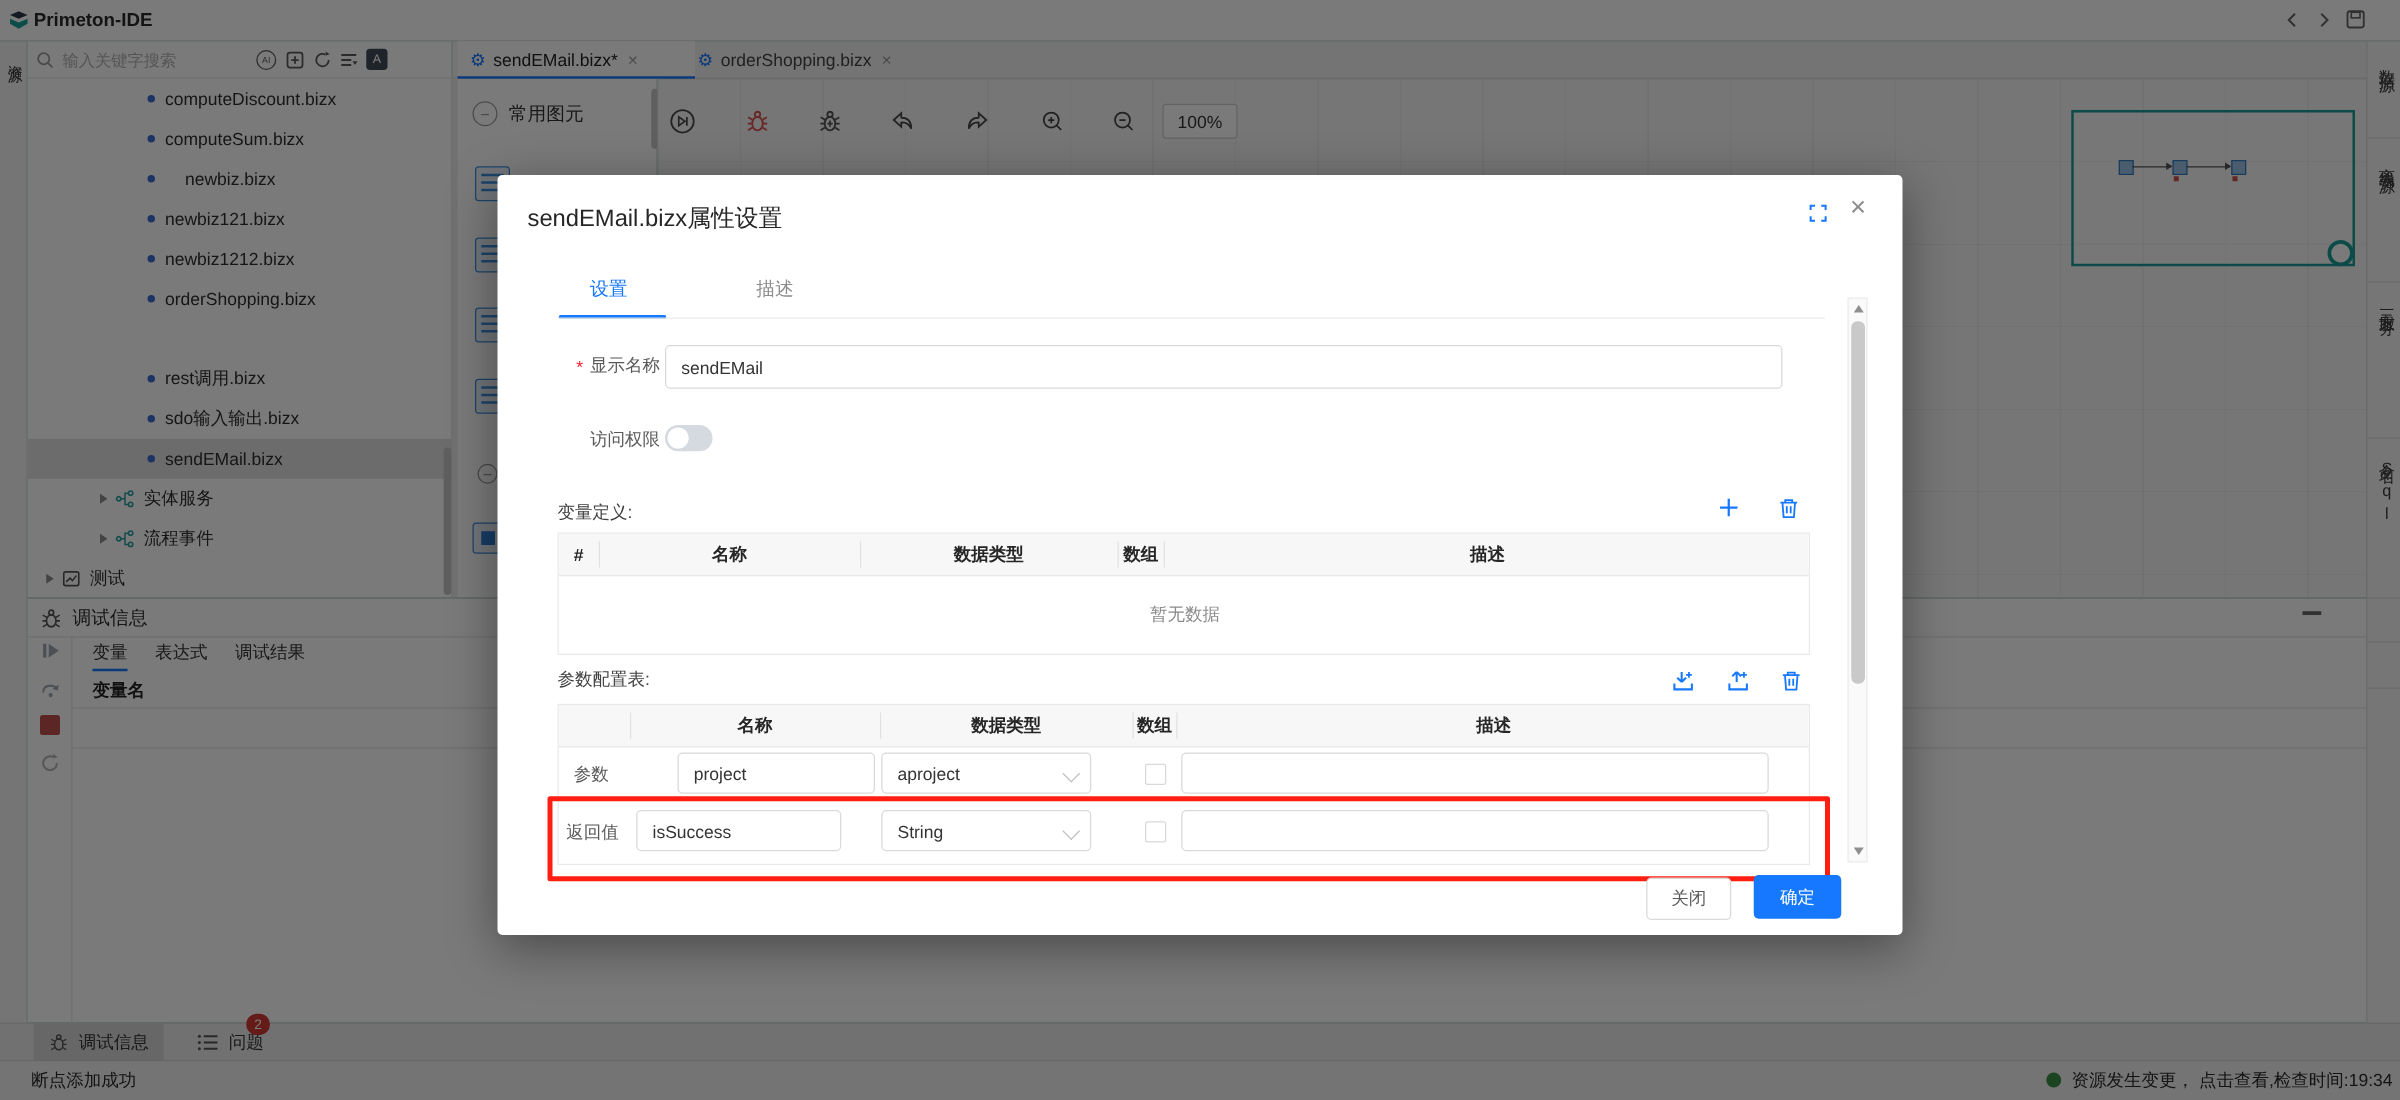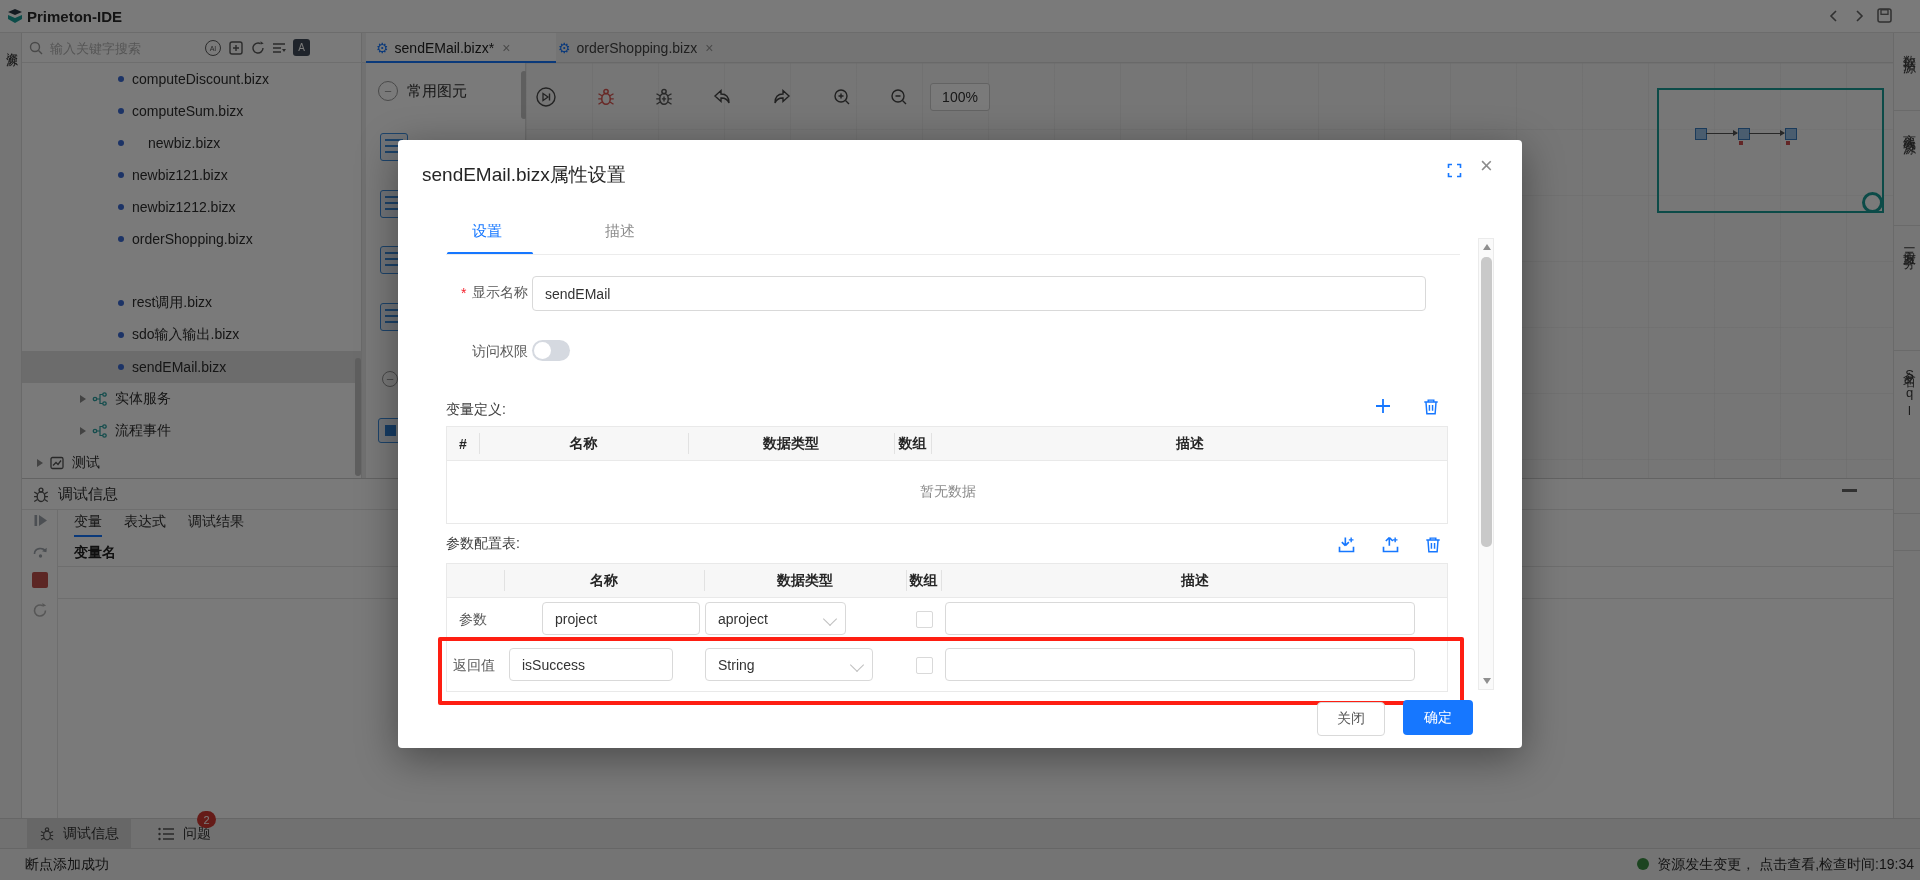--- a/index.html
+++ b/index.html
@@ -501,21 +501,21 @@
         <span class="th" style="left:494px;width:508px;">描述</span>
         <span class="colline" style="left:57px;"></span>
           <span class="colline" style="left:257px;"></span>
           <span class="colline" style="left:459px;"></span>
           <span class="colline" style="left:494px;"></span>
       </div>
 
       <div class="abs" style="left:0;top:33px;width:1002px;height:45px;">
         <span class="kind" style="left:12px;top:14px;">参数</span>
         <input class="abs inp" style="left: 62px; top: 5px; width: 158px; height: 33px; margin-left: 33px;" value="project">
-        <div class="abs inp" style="left:258px;top:5px;width:141px;height:33px;text-align:right;">
+        <div class="abs inp" style="left:258px;top:5px;width:168px;height:33px;text-align:right;">
           <span>aproject</span>
           <span class="chev" style="right:10px;top:11px;"></span>
         </div>
         <span class="cbox" style="left:469px;top:14px;"></span>
         <input class="abs inp" style="left: 498px; top: 5px; width: 470px; height: 33px;">
       </div>
 
       <div class="abs" style="left:0;top:78px;width:1002px;height:47px;">
         <span class="kind" style="left:6px;top:15px;">返回值</span>
         <input class="abs inp" style="left: 62px; top: 6px; width: 164px; height: 33px;" value="isSuccess">

